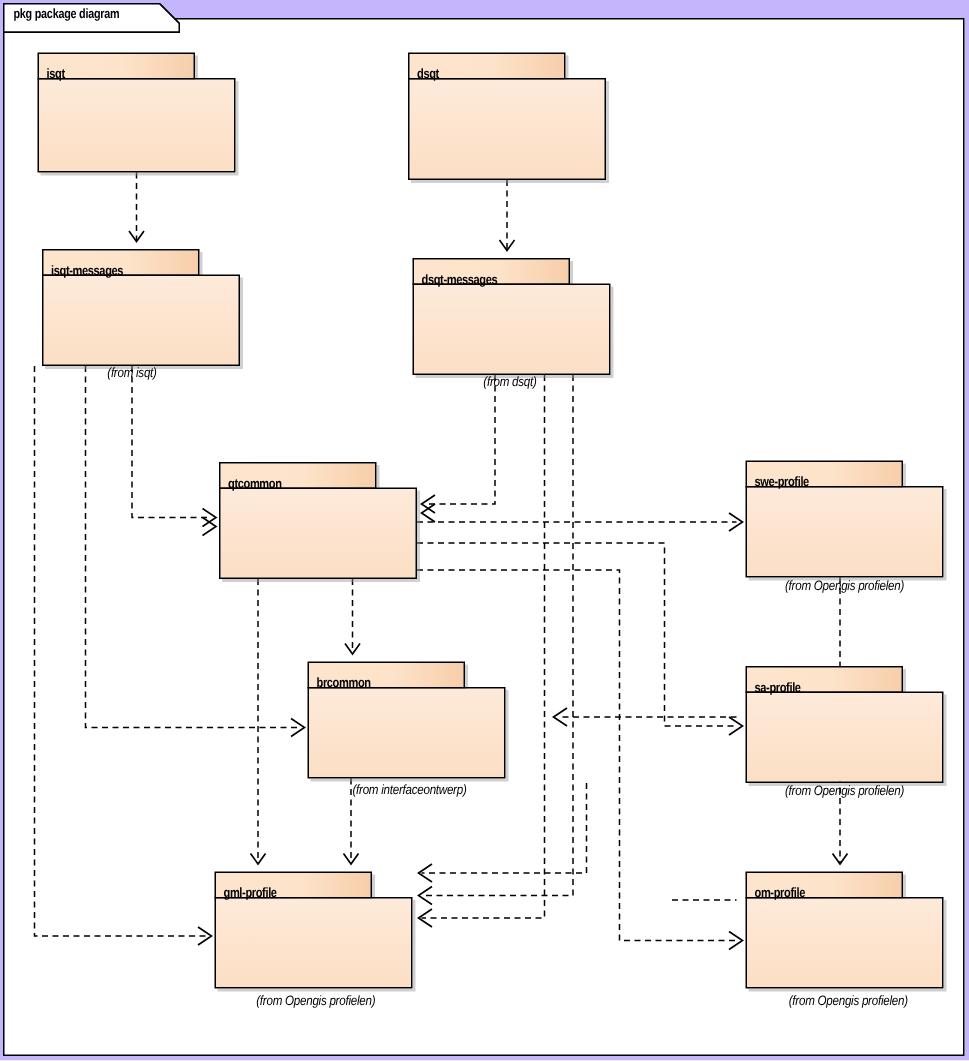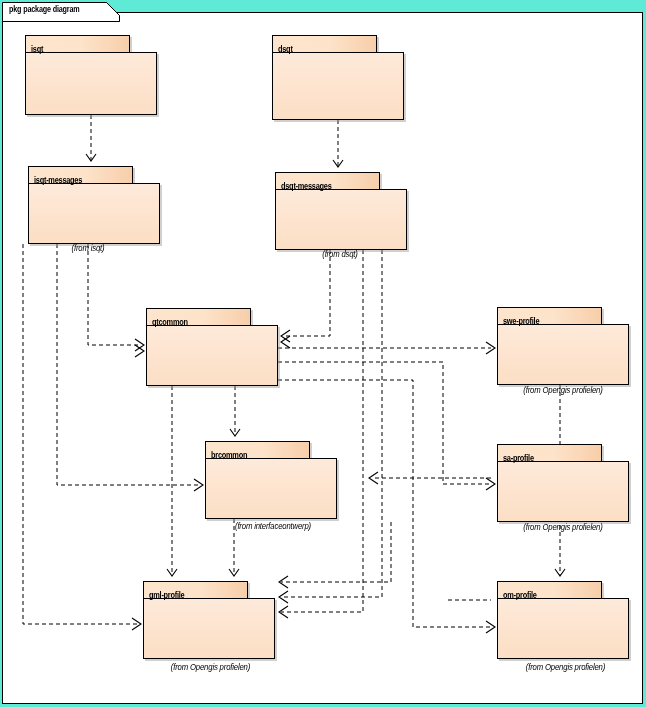--- a/index.html
+++ b/index.html
@@ -1,17 +1,17 @@
 <!DOCTYPE html>
 <html><head>
 <meta charset="utf-8">
 <style>
   html,body{margin:0;padding:0;background:#ffffff;}
   body{width:646px;height:707px;font-family:"Liberation Sans",sans-serif;}
-  #stage{position:relative;width:646px;height:707px;overflow:hidden;background:#5eead4;}
+  #stage{position:relative;width:646px;height:707px;overflow:hidden;background:#c4b5fd;}
   #frame{position:absolute;left:2px;top:12px;width:641px;height:692px;border:1px solid #000;box-sizing:border-box;background:#fff;}
   #titletab{position:absolute;left:2px;top:2px;height:18px;box-sizing:border-box;}
   #titletab svg{display:block;}
   #titlelabel{
     position:absolute;left:9px;top:4px;
     font-size:9px;font-weight:bold;color:#000;
     font-family:"Liberation Sans",sans-serif;
     transform:scaleX(.80);transform-origin:left top;white-space:nowrap;
     letter-spacing:-0.2px;
   }

